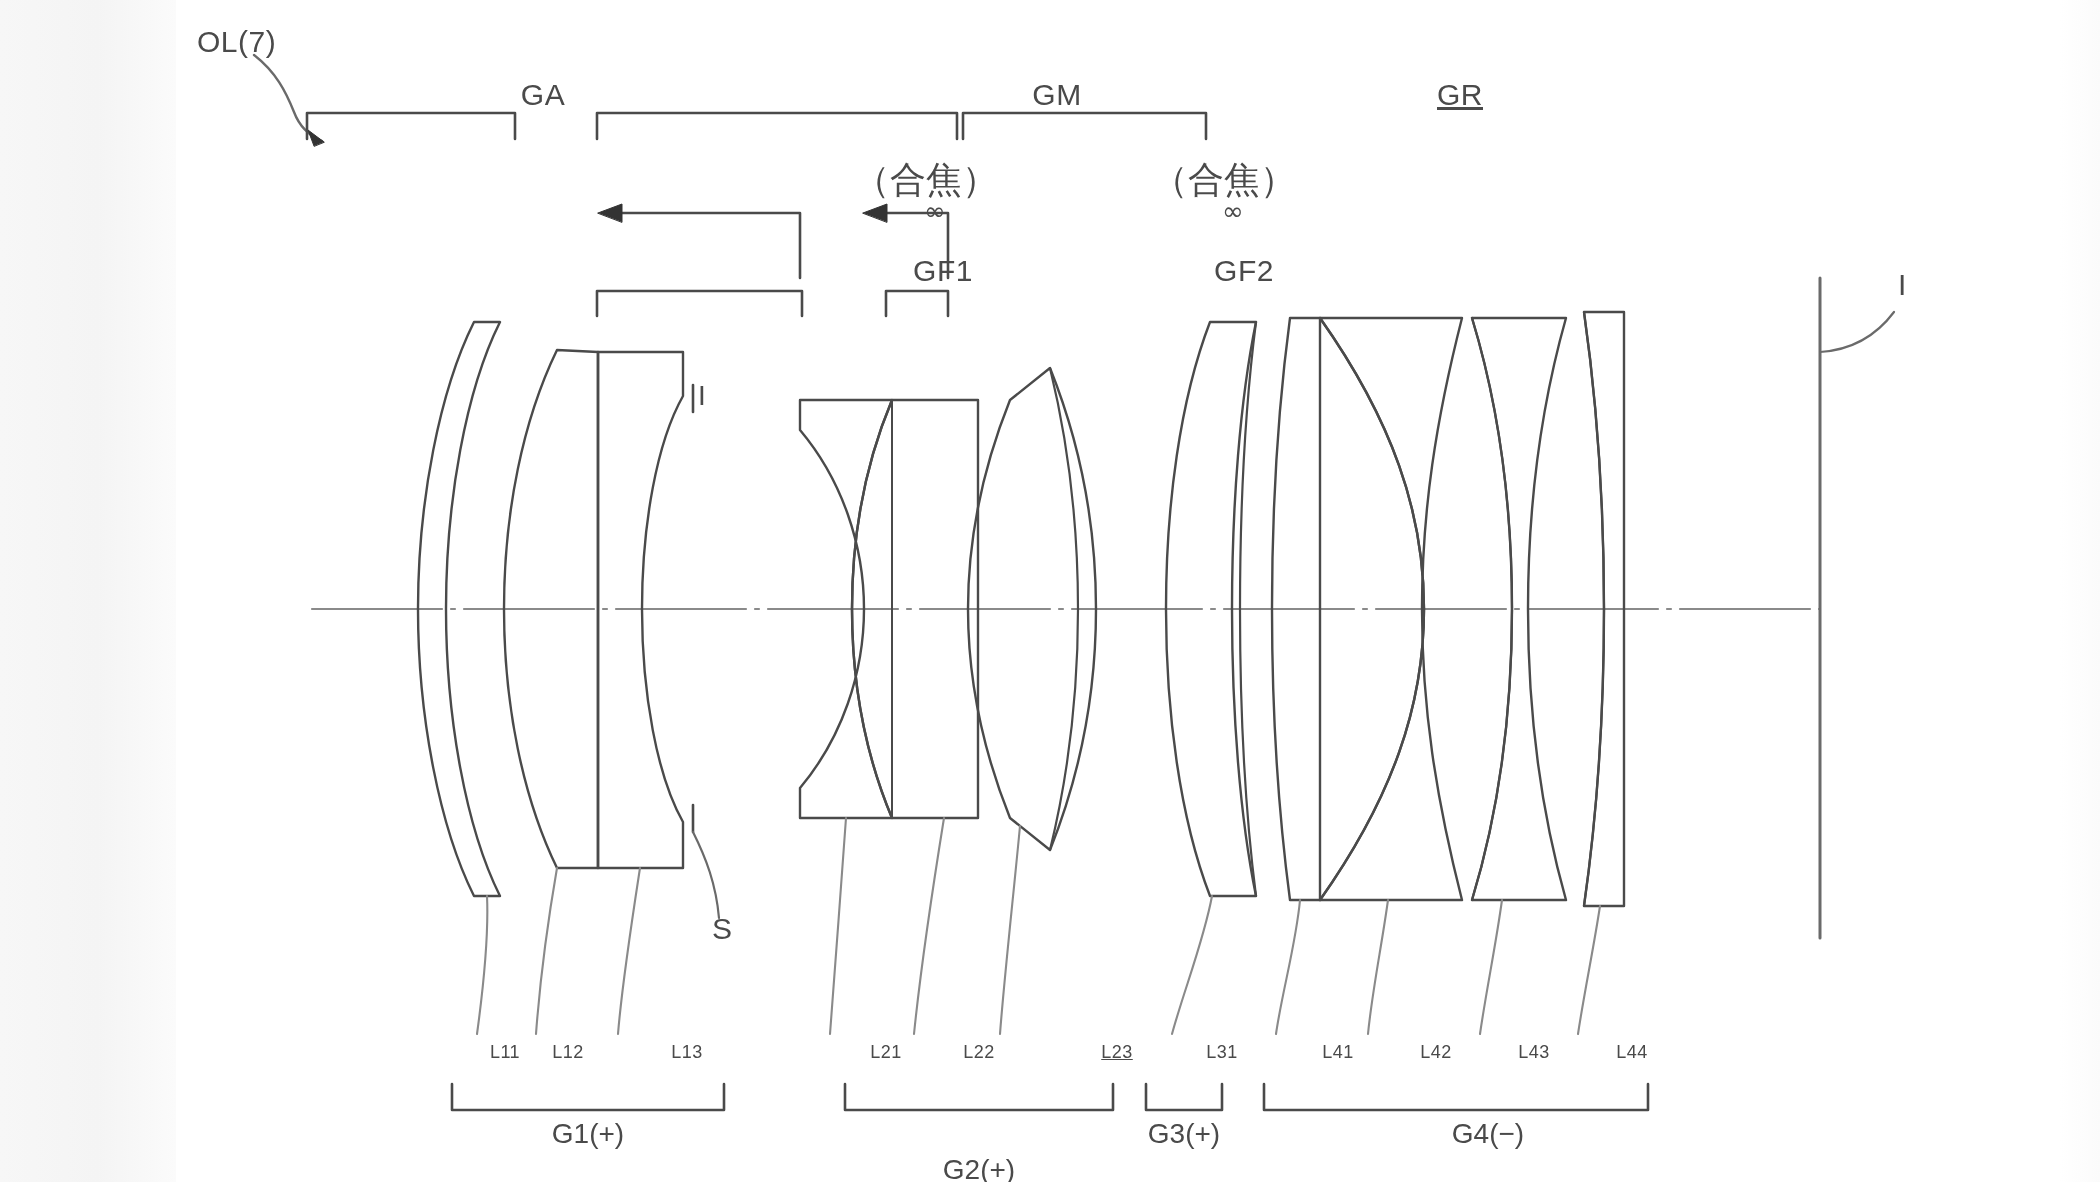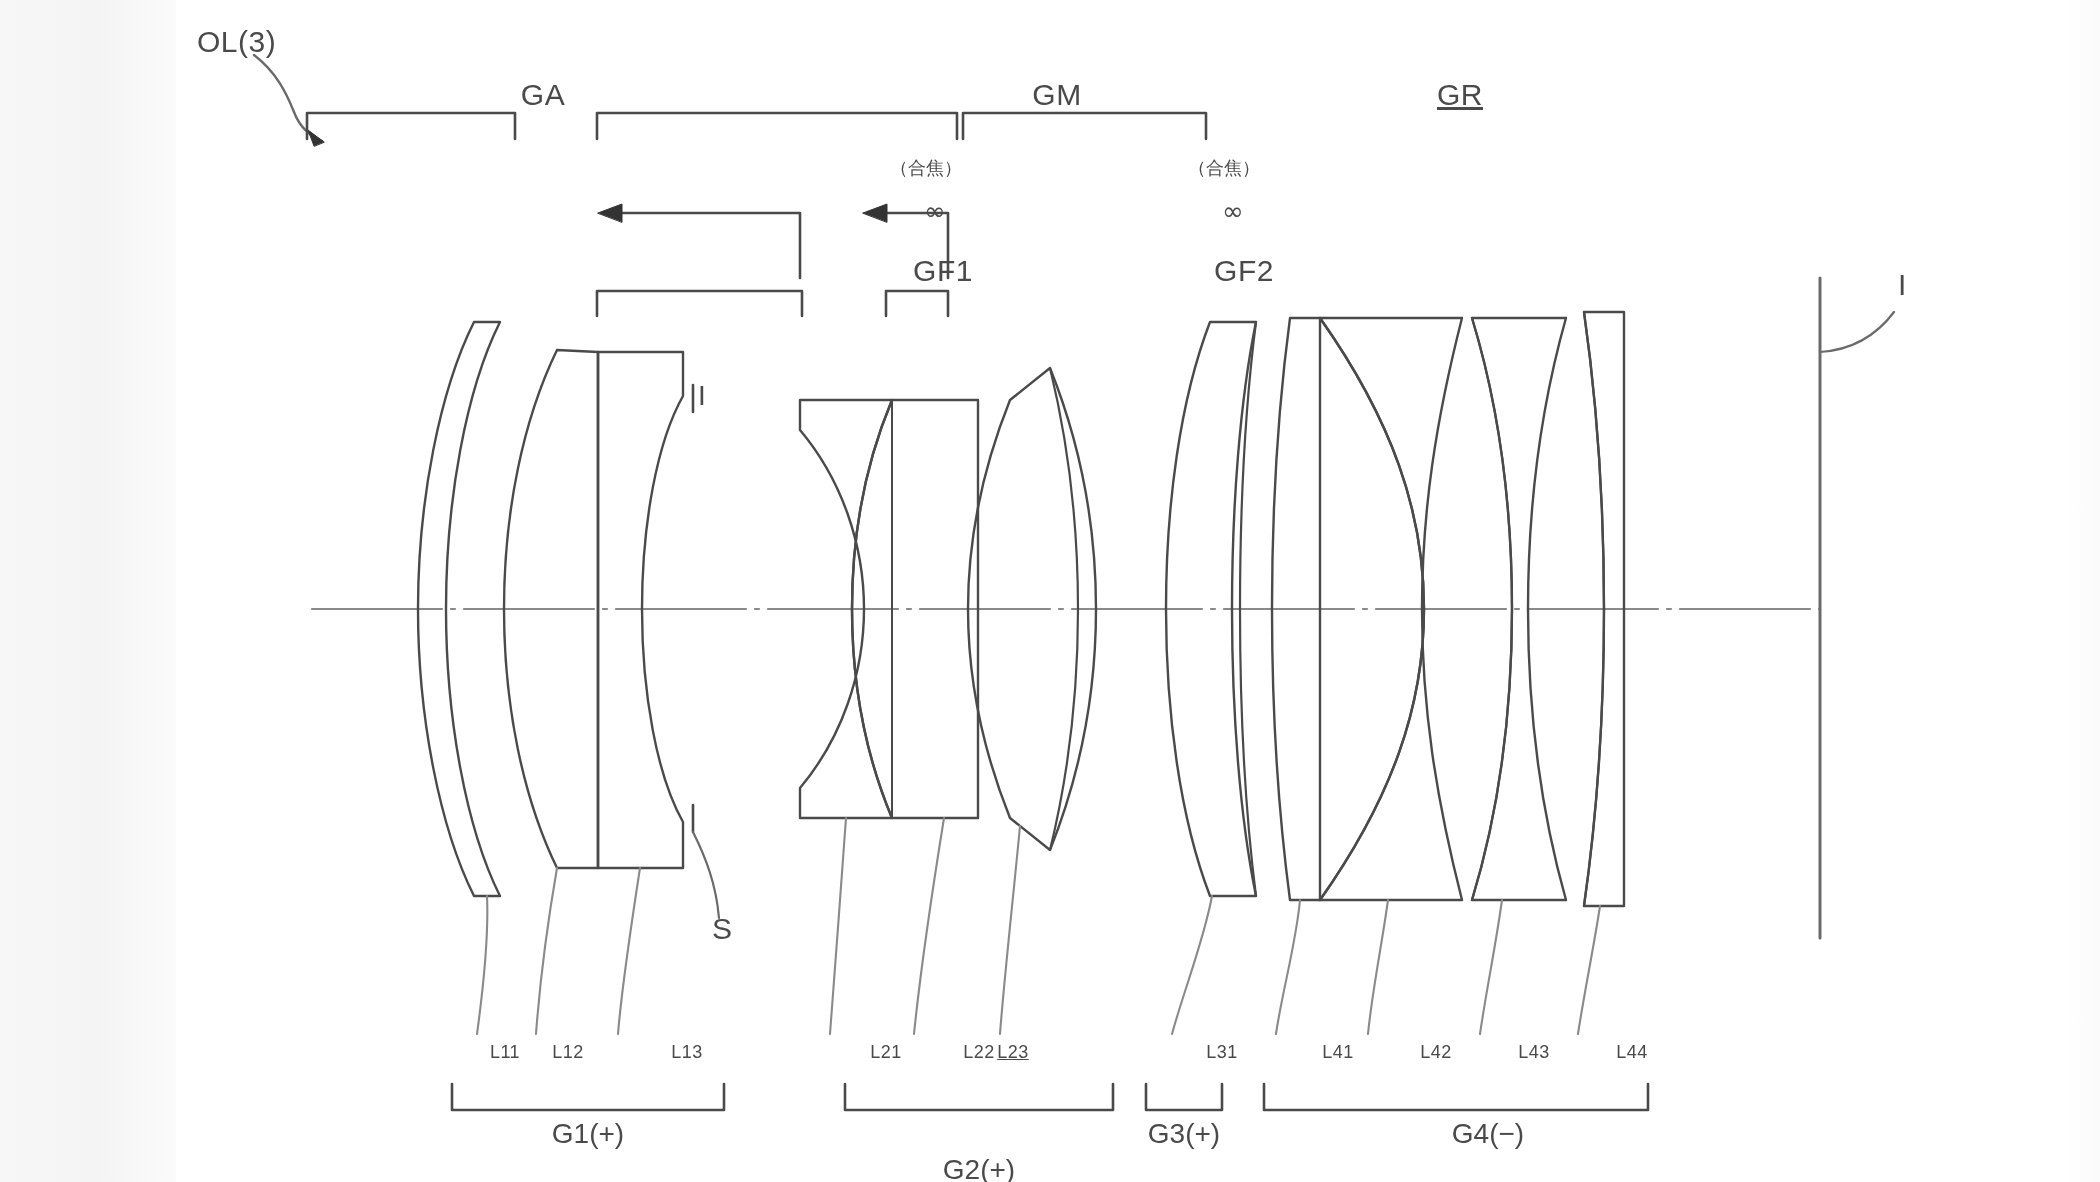--- a/index.html
+++ b/index.html
@@ -10,21 +10,21 @@
   }
   #stage{position:absolute;inset:0;}
   .band-left{position:absolute;left:0;top:0;width:176px;height:1182px;
     background:linear-gradient(90deg,#f7f7f7 0%,#f4f4f4 55%,#fbfbfb 100%);}
   .band-right{position:absolute;right:0;top:0;width:40px;height:1182px;
     background:linear-gradient(270deg,#fbfbfb 0%,#ffffff 100%);}
   svg.diagram{position:absolute;left:0;top:0;width:2100px;height:1182px;}
   .lbl{position:absolute;white-space:nowrap;color:#4a4a4a;}
   .lbl.big{font-size:30px;letter-spacing:.5px;}
   .lbl.mid{font-size:28px;}
-  .lbl.jp{font-size:18px;font-family:"DejaVu Sans",sans-serif;}
+  .lbl.jp{font-size:36px;font-family:"DejaVu Sans",sans-serif;}
   .lbl.inf{font-size:26px;font-family:"DejaVu Sans",sans-serif;}
   .lbl.el{font-size:18px;letter-spacing:.5px;}
   .lbl.grp{font-size:28px;}
   .ctr{transform:translateX(-50%);}
 </style>
 </head>
 <body>
 
 <div id="stage">
 
@@ -194,21 +194,21 @@
 
       <g stroke-width="2.6">
         <path d="M452 1084 L452 1110 L724 1110 L724 1084"></path>
         <path d="M845 1084 L845 1110 L1113 1110 L1113 1084"></path>
         <path d="M1146 1084 L1146 1110 L1222 1110 L1222 1084"></path>
         <path d="M1264 1084 L1264 1110 L1648 1110 L1648 1084"></path>
       </g>
     </g>
   </svg>
 
-  <div class="lbl big" style="left:197px;top:25px;">OL(3)</div>
+  <div class="lbl big" style="left:197px;top:25px;">OL(7)</div>
 
   <div class="lbl big ctr" style="left:543px;top:78px;">GA</div>
   <div class="lbl big ctr" style="left:1057px;top:78px;">GM</div>
   <div class="lbl big ctr" style="left:1460px;top:78px;text-decoration:underline;">GR</div>
 
   <div class="lbl jp ctr" style="left:926px;top:156px;">（合焦）</div>
   <div class="lbl inf" style="left:924px;top:196px;">∞</div>
   <div class="lbl big ctr" style="left:943px;top:254px;">GF1</div>
 
   <div class="lbl jp ctr" style="left:1224px;top:156px;">（合焦）</div>
@@ -218,21 +218,21 @@
   <div class="lbl big" style="left:1898px;top:268px;">I</div>
   <div class="lbl mid" style="left:698px;top:380px;">I</div>
   <div class="lbl big" style="left:712px;top:912px;">S</div>
 
   <div class="lbl el ctr" style="left:505px;top:1042px;">L11</div>
   <div class="lbl el ctr" style="left:568px;top:1042px;">L12</div>
   <div class="lbl el ctr" style="left:687px;top:1042px;text-align:center;">L13</div>
 
   <div class="lbl el ctr" style="left:886px;top:1042px;">L21</div>
   <div class="lbl el ctr" style="left:979px;top:1042px;">L22</div>
-  <div class="lbl el ctr" style="left:1013px;top:1042px;text-decoration:underline;">L23</div>
+  <div class="lbl el ctr" style="left:1117px;top:1042px;text-decoration:underline;">L23</div>
 
   <div class="lbl el ctr" style="left:1222px;top:1042px;">L31</div>
 
   <div class="lbl el ctr" style="left:1338px;top:1042px;">L41</div>
   <div class="lbl el ctr" style="left:1436px;top:1042px;">L42</div>
   <div class="lbl el ctr" style="left:1534px;top:1042px;text-align:right;">L43</div>
   <div class="lbl el ctr" style="left:1632px;top:1042px;">L44</div>
 
   <div class="lbl grp ctr" style="left:588px;top:1118px;">G1(+)</div>
   <div class="lbl grp ctr" style="left:979px;top:1118px;margin-top:36px;">G2(+)</div>

